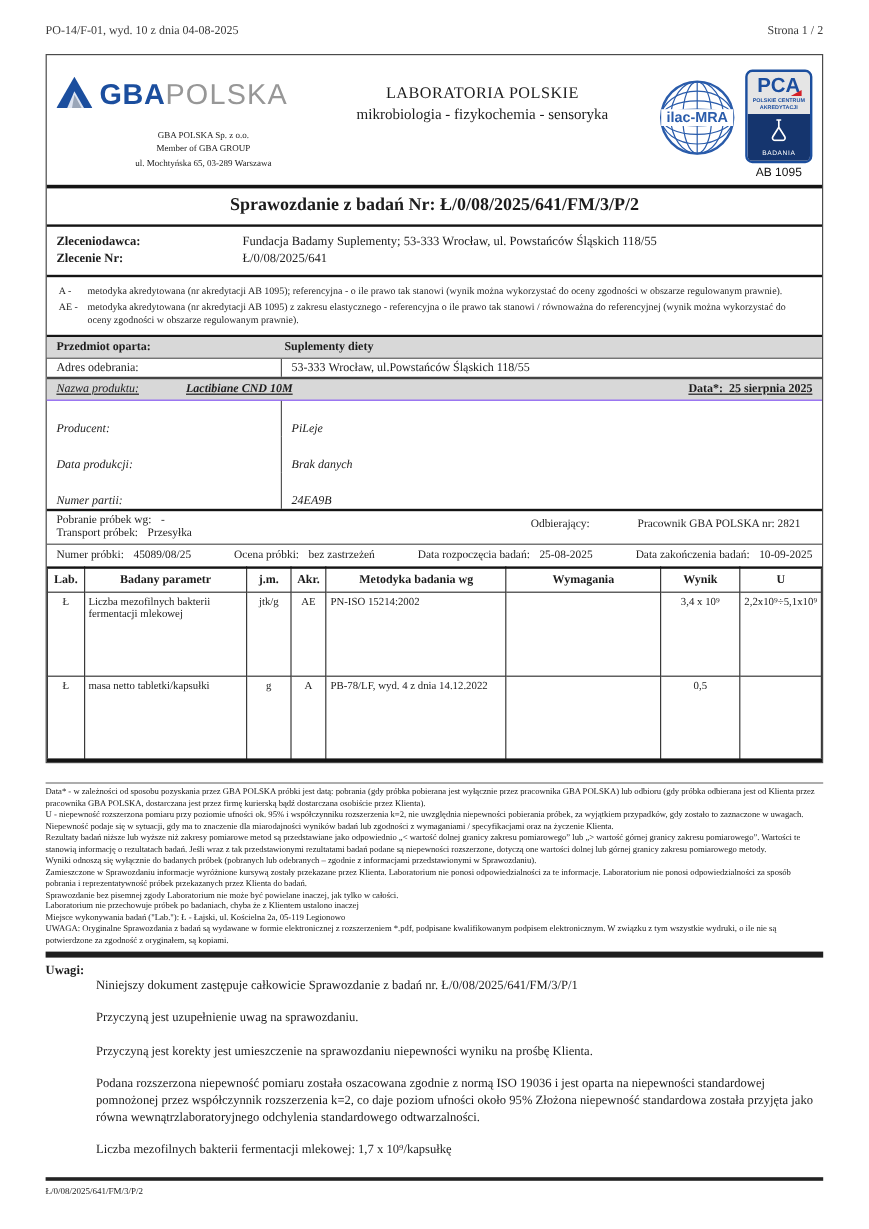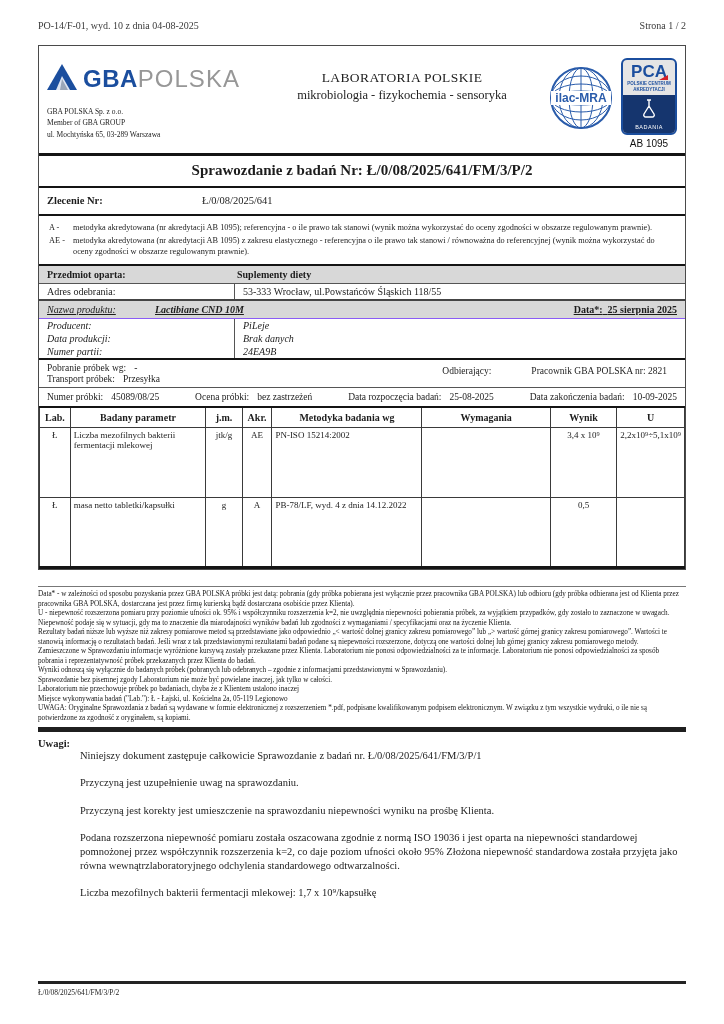--- a/index.html
+++ b/index.html
@@ -12,21 +12,21 @@
   .margin-header {
     display:flex; justify-content:space-between;
     padding:20px 38px 0 38px; font-size:10px; color:#3a3a3a;
   }
   .doc {
     margin:14px 38px 0 38px;
     border:1px solid #4a4a4a;
   }
   
   .letterhead { display:flex; padding:8px 8px 4px 8px; min-height:96px; }
-  .lh-left { width:245px; }
+  .lh-left { width:245px;text-align:center; }
   .gba-logo { display:flex; align-items:center; margin-top:10px; }
   .gba-tri { margin-right:6px; }
   .gba-bold {
     font-family:"Liberation Sans","DejaVu Sans",sans-serif;
     font-weight:bold; color:#1b4e9e; font-size:24px; letter-spacing:.5px;
   }
   .gba-light {
     font-family:"Liberation Sans","DejaVu Sans",sans-serif;
     color:#979797; font-size:24px; letter-spacing:1px;
   }
@@ -74,21 +74,21 @@
   .subject-row { padding:3px 8px; font-weight:bold; }
   .subject-label { width:190px; }
   .split-row { border-top:1px solid #555; }
   .split-label { width:196px; padding:2px 8px; border-right:1px solid #555; }
   .split-value { flex:1; padding:2px 8px; }
   .product-row { border-top:2px solid #444; border-bottom:1px solid #8b5cf6; padding:3px 8px; align-items:center;text-decoration:underline; }
   .product-label { width:108px; font-style:italic; }
   .product-value { flex:1; font-weight:bold; font-style:italic; }
   .product-date { font-weight:bold; }
   .italic { font-style:italic; }
-  .producer-rows .split-label, .producer-rows .split-value { padding-top:1px; padding-bottom:1px; }
+  .producer-rows .split-label, .producer-rows .split-value { padding-top:18px; padding-bottom:1px; }
   .producer-rows .row { border-top:none; }
   .producer-rows { border-top:none; }
   .sampling-row { border-top:2px solid #141414; padding:2px 8px; justify-content:space-between; font-size:9.5px; }
   .sampling-left .pair { display:flex; margin:1px 0; }
   .pair-label { margin-right:8px; }
   .sampling-right { display:flex; gap:40px; padding-top:4px; padding-right:10px; }
   .number-row { border-top:1px solid #555; padding:4px 8px; font-size:9.5px; justify-content:space-between; }
   .nr-pair { display:flex; gap:8px; }
   
   table.results { border-collapse:collapse; width:100%; border-top:2px solid #141414; border-bottom:3px solid #141414; font-size:9px; }
@@ -180,20 +180,24 @@
           </div>
         </div>
         <div class="ab-text">AB 1095</div>
       </div>
     </div>
   </div>
 
   <div class="title-bar">Sprawozdanie z badań Nr: Ł/0/08/2025/641/FM/3/P/2</div>
 
   <div class="client-block">
+    <div class="client-row">
+      <span class="client-label">Zleceniodawca:</span>
+      <span class="client-value">Fundacja Badamy Suplementy; 53-333 Wrocław, ul. Powstańców Śląskich 118/55</span>
+    </div>
     <div class="client-row">
       <span class="client-label">Zlecenie Nr:</span>
       <span class="client-value">Ł/0/08/2025/641</span>
     </div>
   </div>
 
   <div class="legend">
     <div class="legend-row">
       <span class="legend-code">A -</span>
       <span class="legend-text">metodyka akredytowana (nr akredytacji AB 1095); referencyjna - o ile prawo tak stanowi (wynik można wykorzystać do oceny zgodności w obszarze regulowanym prawnie).</span>
@@ -308,22 +312,22 @@
       </tr>
     </tbody>
   </table>
 </div>
 
 <div class="footnotes">
   <div>Data* - w zależności od sposobu pozyskania przez GBA POLSKA próbki jest datą: pobrania (gdy próbka pobierana jest wyłącznie przez pracownika GBA POLSKA) lub odbioru (gdy próbka odbierana jest od Klienta przez pracownika GBA POLSKA, dostarczana jest przez firmę kurierską bądź dostarczana osobiście przez Klienta).</div>
   <div>U - niepewność rozszerzona pomiaru przy poziomie ufności ok. 95% i współczynniku rozszerzenia k=2, nie uwzględnia niepewności pobierania próbek, za wyjątkiem przypadków, gdy zostało to zaznaczone w uwagach.</div>
   <div>Niepewność podaje się w sytuacji, gdy ma to znaczenie dla miarodajności wyników badań lub zgodności z wymaganiami / specyfikacjami oraz na życzenie Klienta.</div>
   <div>Rezultaty badań niższe lub wyższe niż zakresy pomiarowe metod są przedstawiane jako odpowiednio „&lt; wartość dolnej granicy zakresu pomiarowego” lub „&gt; wartość górnej granicy zakresu pomiarowego”. Wartości te stanowią informację o rezultatach badań. Jeśli wraz z tak przedstawionymi rezultatami badań podane są niepewności rozszerzone, dotyczą one wartości dolnej lub górnej granicy zakresu pomiarowego metody.</div>
+  <div>Wyniki odnoszą się wyłącznie do badanych próbek (pobranych lub odebranych – zgodnie z informacjami przedstawionymi w Sprawozdaniu).</div>
   <div>Zamieszczone w Sprawozdaniu informacje wyróżnione kursywą zostały przekazane przez Klienta. Laboratorium nie ponosi odpowiedzialności za te informacje. Laboratorium nie ponosi odpowiedzialności za sposób pobrania i reprezentatywność próbek przekazanych przez Klienta do badań.</div>
-  <div>Wyniki odnoszą się wyłącznie do badanych próbek (pobranych lub odebranych – zgodnie z informacjami przedstawionymi w Sprawozdaniu).</div>
   <div>Sprawozdanie bez pisemnej zgody Laboratorium nie może być powielane inaczej, jak tylko w całości.</div>
   <div>Laboratorium nie przechowuje próbek po badaniach, chyba że z Klientem ustalono inaczej</div>
   <div>Miejsce wykonywania badań ("Lab."): Ł - Łajski, ul. Kościelna 2a, 05-119 Legionowo</div>
   <div>UWAGA: Oryginalne Sprawozdania z badań są wydawane w formie elektronicznej z rozszerzeniem *.pdf, podpisane kwalifikowanym podpisem elektronicznym. W związku z tym wszystkie wydruki, o ile nie są potwierdzone za zgodność z oryginałem, są kopiami.</div>
 </div>
 
 <div class="thick-bar"></div>
 
 <div class="remarks">
   <div class="remarks-label">Uwagi:</div>

